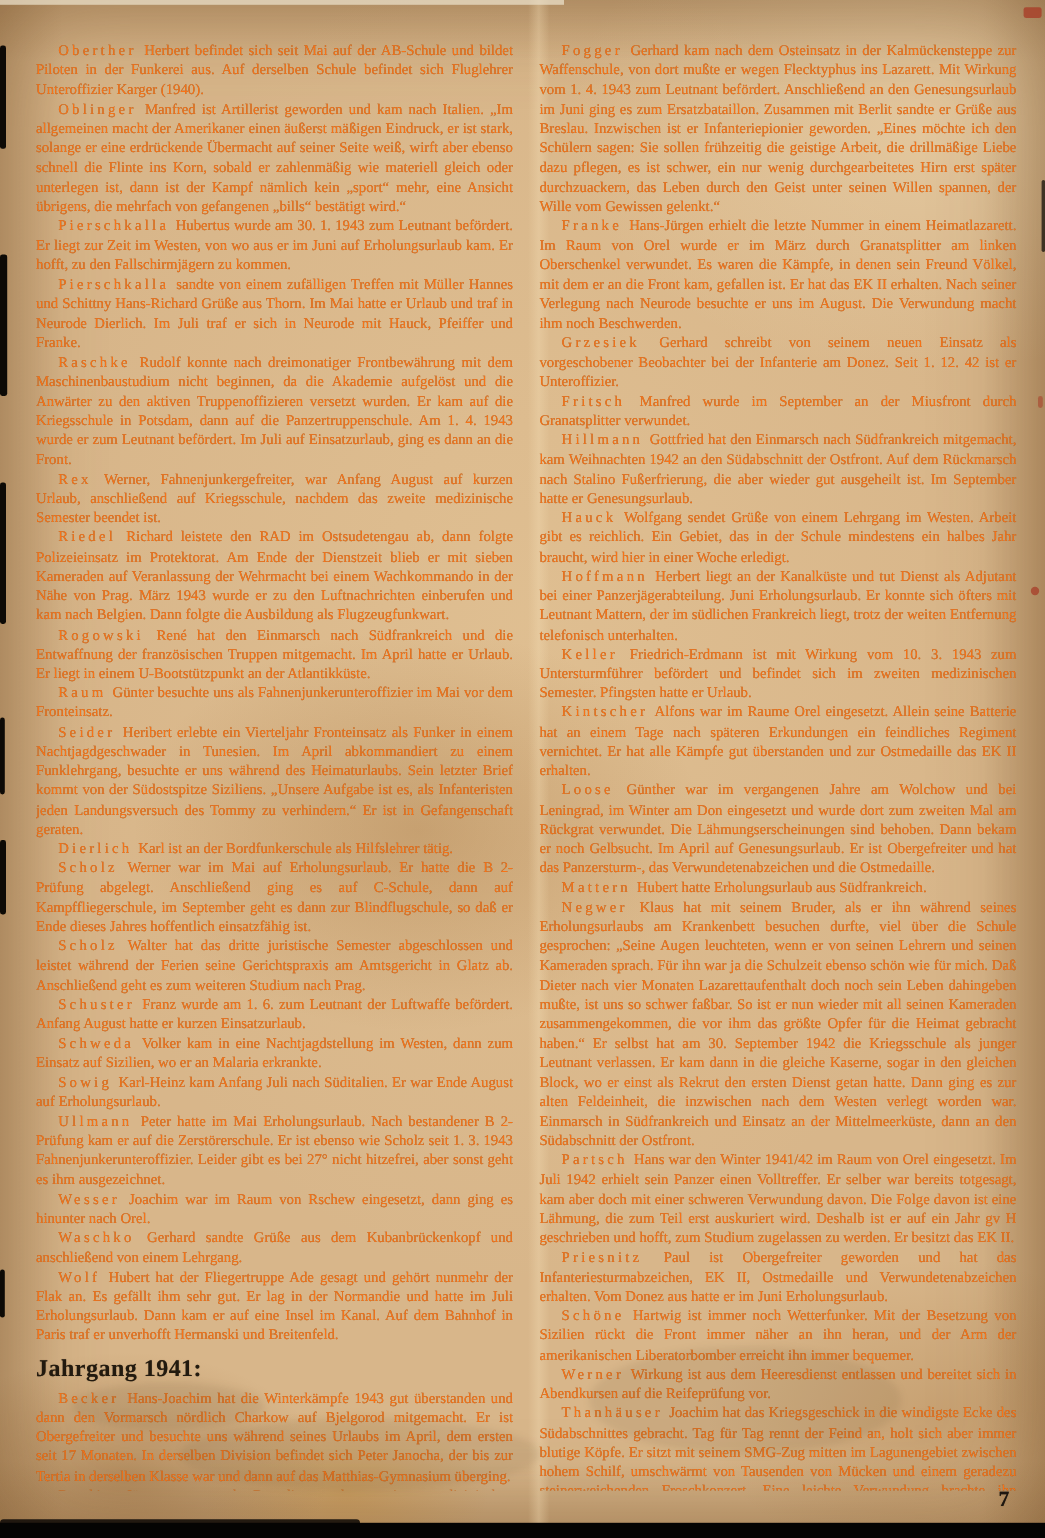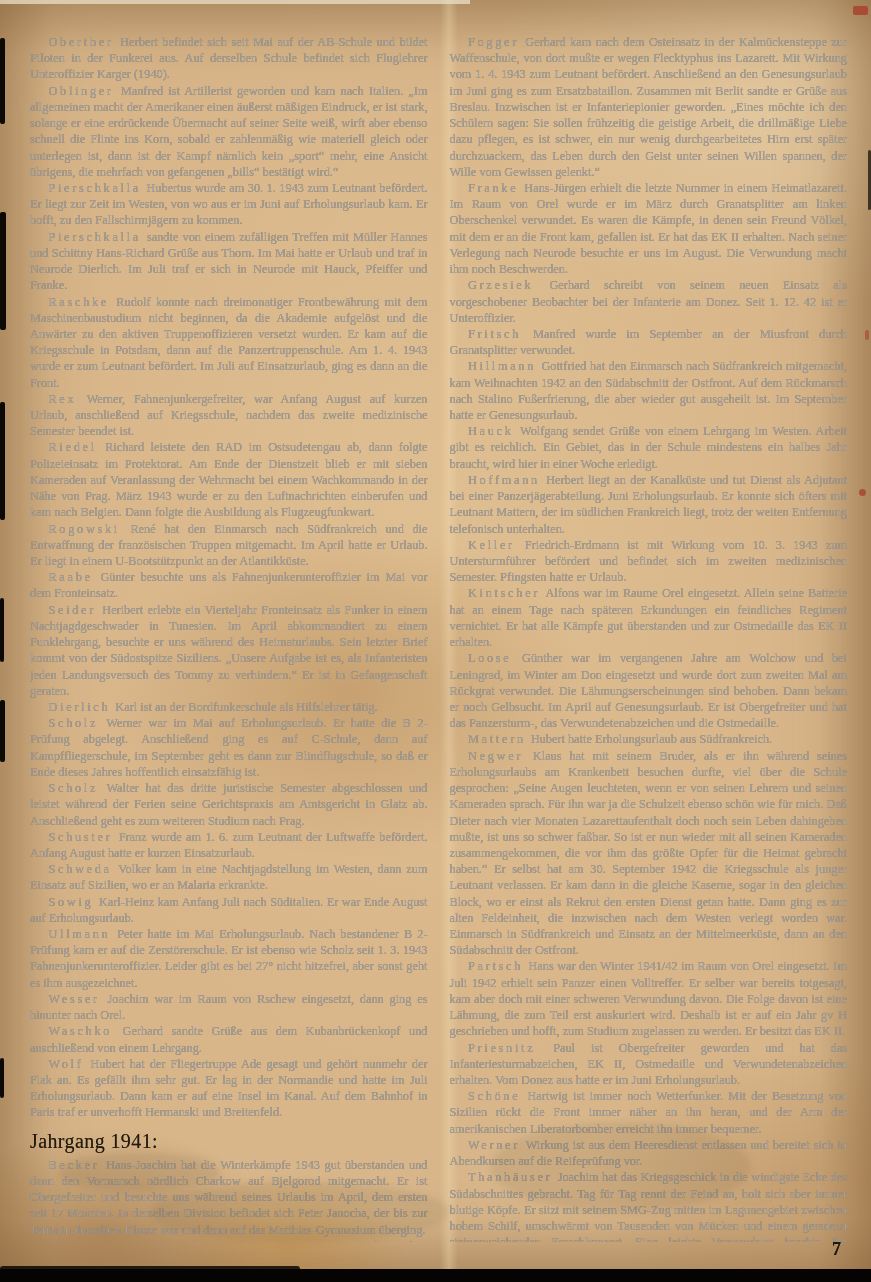--- a/index.html
+++ b/index.html
@@ -29,27 +29,27 @@
   }
   .columns{
     position:absolute;top:34px;left:30px;right:24px;bottom:40px;
     display:flex;gap:22px;overflow:hidden;
   }
   .col{flex:1;min-width:0;}
   p.entry{
     margin:0;
     font-size:12.3px;line-height:1.32;
     text-align:justify;text-indent:1.5em;
-    color:#a3a3a3;
+    color:#f97316;
     text-shadow:0 0 0.5px rgba(44,32,16,0.55);
   }
   p.entry .name{letter-spacing:0.22em;padding-right:0.15em;}
   h2.jahrgang{
     margin:9px 0 4px 0;
-    font-size:20px;font-weight:normal;color:#221a0f;
+    font-size:20px;font-weight:bold;color:#221a0f;
     letter-spacing:0.02em;
     text-shadow:0 0 0.6px rgba(40,28,12,0.6);
   }
   .pagenum{
     position:absolute;right:30px;bottom:22px;
     font-size:18px;font-weight:bold;color:#1e1710;
     text-shadow:0 0 0.6px rgba(30,23,16,0.7);
   }
   
   .bottom-bar{position:absolute;left:0;right:0;bottom:0;height:13px;background:#050403;}
@@ -84,21 +84,21 @@
       <div>
 
       <p class="entry"><span class="name">Oberther</span> <span>Herbert befindet sich seit Mai auf der AB-Schule und bildet Piloten in der Funkerei aus. Auf derselben Schule befindet sich Fluglehrer Unteroffizier Karger (1940).</span></p>
           <p class="entry"><span class="name">Oblinger</span> <span>Manfred ist Artillerist geworden und kam nach Italien. „Im allgemeinen macht der Amerikaner einen äußerst mäßigen Eindruck, er ist stark, solange er eine erdrückende Übermacht auf seiner Seite weiß, wirft aber ebenso schnell die Flinte ins Korn, sobald er zahlenmäßig wie materiell gleich oder unterlegen ist, dann ist der Kampf nämlich kein „sport“ mehr, eine Ansicht übrigens, die mehrfach von gefangenen „bills“ bestätigt wird.“</span></p>
           <p class="entry"><span class="name">Pierschkalla</span> <span>Hubertus wurde am 30. 1. 1943 zum Leutnant befördert. Er liegt zur Zeit im Westen, von wo aus er im Juni auf Erholungsurlaub kam. Er hofft, zu den Fallschirmjägern zu kommen.</span></p>
           <p class="entry"><span class="name">Pierschkalla</span> <span>sandte von einem zufälligen Treffen mit Müller Hannes und Schittny Hans-Richard Grüße aus Thorn. Im Mai hatte er Urlaub und traf in Neurode Dierlich. Im Juli traf er sich in Neurode mit Hauck, Pfeiffer und Franke.</span></p>
           <p class="entry"><span class="name">Raschke</span> <span>Rudolf konnte nach dreimonatiger Frontbewährung mit dem Maschinenbaustudium nicht beginnen, da die Akademie aufgelöst und die Anwärter zu den aktiven Truppenoffizieren versetzt wurden. Er kam auf die Kriegsschule in Potsdam, dann auf die Panzertruppenschule. Am 1. 4. 1943 wurde er zum Leutnant befördert. Im Juli auf Einsatzurlaub, ging es dann an die Front.</span></p>
           <p class="entry"><span class="name">Rex</span> <span>Werner, Fahnenjunkergefreiter, war Anfang August auf kurzen Urlaub, anschließend auf Kriegsschule, nachdem das zweite medizinische Semester beendet ist.</span></p>
           <p class="entry"><span class="name">Riedel</span> <span>Richard leistete den RAD im Ostsudetengau ab, dann folgte Polizeieinsatz im Protektorat. Am Ende der Dienstzeit blieb er mit sieben Kameraden auf Veranlassung der Wehrmacht bei einem Wachkommando in der Nähe von Prag. März 1943 wurde er zu den Luftnachrichten einberufen und kam nach Belgien. Dann folgte die Ausbildung als Flugzeugfunkwart.</span></p>
           <p class="entry"><span class="name">Rogowski</span> <span>René hat den Einmarsch nach Südfrankreich und die Entwaffnung der französischen Truppen mitgemacht. Im April hatte er Urlaub. Er liegt in einem U-Bootstützpunkt an der Atlantikküste.</span></p>
-          <p class="entry"><span class="name">Raabe</span> <span>Günter besuchte uns als Fahnenjunkerunteroffizier im Mai vor dem Fronteinsatz.</span></p>
+          <p class="entry"><span class="name">Raum</span> <span>Günter besuchte uns als Fahnenjunkerunteroffizier im Mai vor dem Fronteinsatz.</span></p>
           <p class="entry"><span class="name">Seider</span> <span>Heribert erlebte ein Vierteljahr Fronteinsatz als Funker in einem Nachtjagdgeschwader in Tunesien. Im April abkommandiert zu einem Funklehrgang, besuchte er uns während des Heimaturlaubs. Sein letzter Brief kommt von der Südostspitze Siziliens. „Unsere Aufgabe ist es, als Infanteristen jeden Landungsversuch des Tommy zu verhindern.“ Er ist in Gefangenschaft geraten.</span></p>
           <p class="entry"><span class="name">Dierlich</span> <span>Karl ist an der Bordfunkerschule als Hilfslehrer tätig.</span></p>
           <p class="entry"><span class="name">Scholz</span> <span>Werner war im Mai auf Erholungsurlaub. Er hatte die B 2-Prüfung abgelegt. Anschließend ging es auf C-Schule, dann auf Kampffliegerschule, im September geht es dann zur Blindflugschule, so daß er Ende dieses Jahres hoffentlich einsatzfähig ist.</span></p>
           <p class="entry"><span class="name">Scholz</span> <span>Walter hat das dritte juristische Semester abgeschlossen und leistet während der Ferien seine Gerichtspraxis am Amtsgericht in Glatz ab. Anschließend geht es zum weiteren Studium nach Prag.</span></p>
           <p class="entry"><span class="name">Schuster</span> <span>Franz wurde am 1. 6. zum Leutnant der Luftwaffe befördert. Anfang August hatte er kurzen Einsatzurlaub.</span></p>
           <p class="entry"><span class="name">Schweda</span> <span>Volker kam in eine Nachtjagdstellung im Westen, dann zum Einsatz auf Sizilien, wo er an Malaria erkrankte.</span></p>
           <p class="entry"><span class="name">Sowig</span> <span>Karl-Heinz kam Anfang Juli nach Süditalien. Er war Ende August auf Erholungsurlaub.</span></p>
           <p class="entry"><span class="name">Ullmann</span> <span>Peter hatte im Mai Erholungsurlaub. Nach bestandener B 2-Prüfung kam er auf die Zerstörerschule. Er ist ebenso wie Scholz seit 1. 3. 1943 Fahnenjunkerunteroffizier. Leider gibt es bei 27° nicht hitzefrei, aber sonst geht es ihm ausgezeichnet.</span></p>
           <p class="entry"><span class="name">Wesser</span> <span>Joachim war im Raum von Rschew eingesetzt, dann ging es hinunter nach Orel.</span></p>
           <p class="entry"><span class="name">Waschko</span> <span>Gerhard sandte Grüße aus dem Kubanbrückenkopf und anschließend von einem Lehrgang.</span></p>

